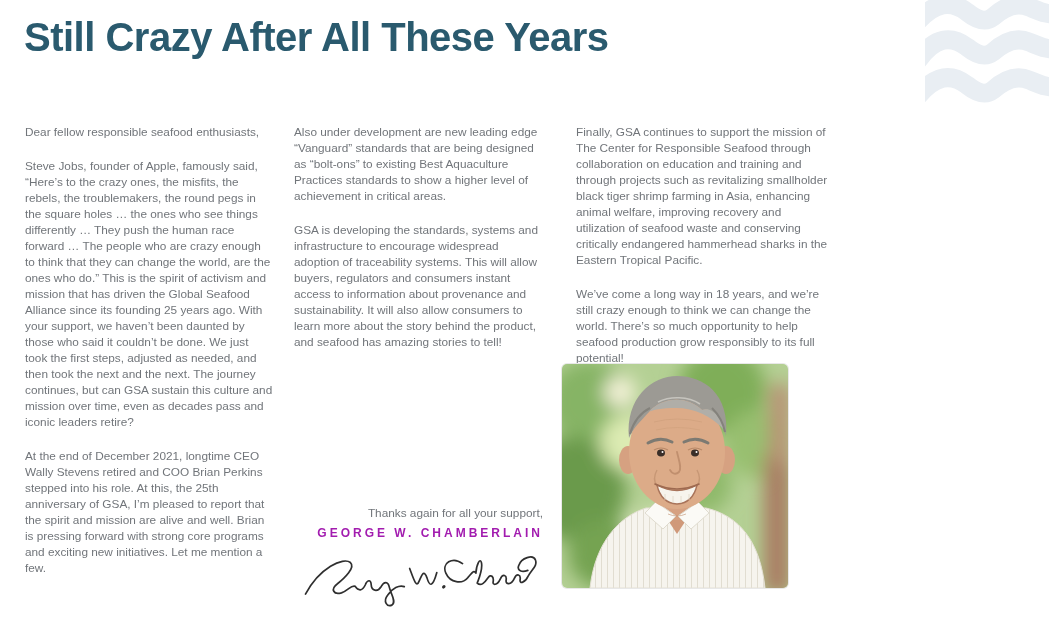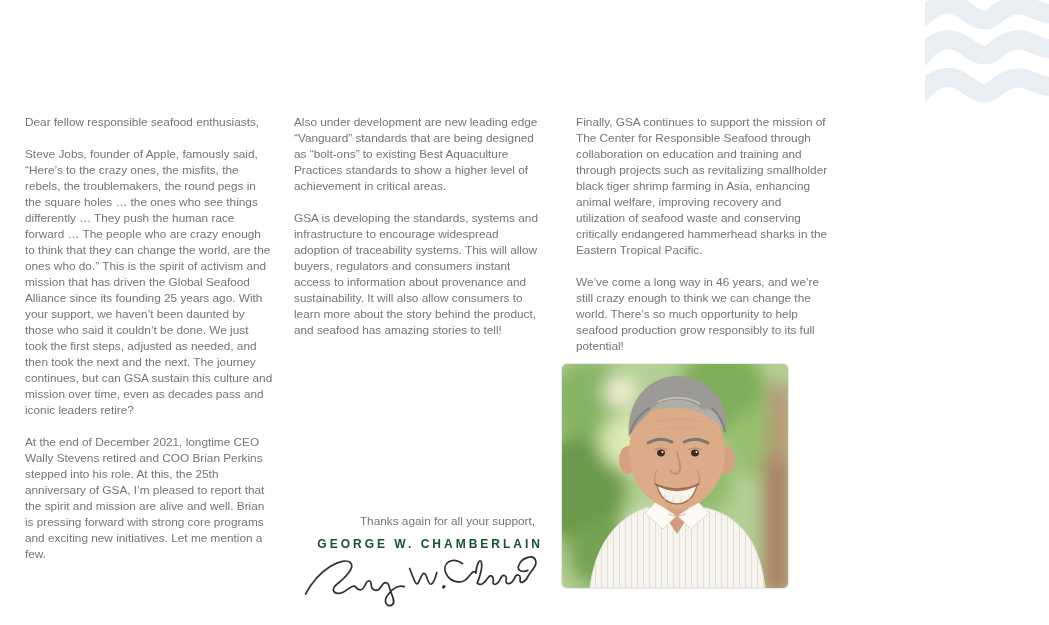--- a/index.html
+++ b/index.html
@@ -29,42 +29,42 @@
     letter-spacing: -0.5px;
     color: #2a5a6e;
   }
   .col {
     position: absolute;
     top: 106px;
     font-size: 11.8px;
     line-height: 16px;
     color: #71757a;
   }
-  .col p { margin: 8px 0 16px 0; }
+  .col p { margin: 18px 0 16px 0; }
   .col-1 { left: 25px;  width: 248px; }
   .col-2 { left: 294px; width: 249px; }
   .col-3 { left: 576px; width: 255px; }
   .closing {
     position: absolute;
     left: 294px; top: 506px;
     width: 249px;
     text-align: right;
   }
   .closing-thanks {
-    margin: 8px;
+    margin: 0;
     font-size: 11.8px;
     line-height: 15px;
     color: #71757a;
   }
   .closing-name {
     margin: 5px 0 0 0;
     font-size: 12px;
     font-weight: bold;
     letter-spacing: 3px;
-    color: #14532d;
+    color: #a21caf;
   }
   .signature {
     position: absolute;
     left: 300px; top: 548px;
     width: 246px; height: 60px;
   }
   .portrait {
     position: absolute;
     left: 562px; top: 364px;
     width: 226px; height: 224px;
@@ -81,35 +81,36 @@
   <div class="wave-wrap">
     <svg width="124" height="120" viewBox="0 0 124 120" aria-hidden="true">
       <g fill="none" stroke="#e9eef3" stroke-width="19" stroke-linecap="round">
         <path d="M-8,22 C10,2 26,0 42,12 C52,20 60,23 68,17 C78,8 90,1 104,7 C114,11 124,16 134,13"></path>
         <path d="M-6,59 C10,37 26,35 42,47 C52,55 60,58 68,52 C78,43 90,36 104,42 C114,46 124,51 134,48"></path>
         <path d="M-8,97 C10,75 26,73 42,85 C52,93 60,96 68,90 C78,81 90,74 104,80 C114,84 124,89 134,86"></path>
       </g>
     </svg>
   </div>
 
+  <h1 class="page-title">Still Crazy After All These Years</h1>
 
   <div class="col col-1">
     <p>Dear fellow responsible seafood enthusiasts,</p>
     <p>Steve Jobs, founder of Apple, famously said, “Here’s to the crazy ones, the misfits, the rebels, the troublemakers, the round pegs in the square holes … the ones who see things differently … They push the human race forward … The people who are crazy enough to think that they can change the world, are the ones who do.” This is the spirit of activism and mission that has driven the Global Seafood Alliance since its founding 25 years ago. With your support, we haven’t been daunted by those who said it couldn’t be done. We just took the first steps, adjusted as needed, and then took the next and the next. The journey continues, but can GSA sustain this culture and mission over time, even as decades pass and iconic leaders retire?</p>
     <p>At the end of December 2021, longtime CEO Wally Stevens retired and COO Brian Perkins stepped into his role. At this, the 25th anniversary of GSA, I’m pleased to report that the spirit and mission are alive and well. Brian is pressing forward with strong core programs and exciting new initiatives. Let me mention a few.</p>
   </div>
 
   <div class="col col-2">
     <p>Also under development are new leading edge “Vanguard” standards that are being designed as “bolt-ons” to existing Best Aquaculture Practices standards to show a higher level of achievement in critical areas.</p>
     <p>GSA is developing the standards, systems and infrastructure to encourage widespread adoption of traceability systems. This will allow buyers, regulators and consumers instant access to information about provenance and sustainability. It will also allow consumers to learn more about the story behind the product, and seafood has amazing stories to tell!</p>
   </div>
 
   <div class="col col-3">
     <p>Finally, GSA continues to support the mission of The Center for Responsible Seafood through collaboration on education and training and through projects such as revitalizing smallholder black tiger shrimp farming in Asia, enhancing animal welfare, improving recovery and utilization of seafood waste and conserving critically endangered hammerhead sharks in the Eastern Tropical Pacific.</p>
-    <p>We’ve come a long way in 46 years, and we’re still crazy enough to think we can change the world. There’s so much opportunity to help seafood production grow responsibly to its full potential!</p>
+    <p>We’ve come a long way in 18 years, and we’re still crazy enough to think we can change the world. There’s so much opportunity to help seafood production grow responsibly to its full potential!</p>
   </div>
 
   <div class="closing">
     <p class="closing-thanks">Thanks again for all your support,</p>
     <p class="closing-name">GEORGE W. CHAMBERLAIN</p>
   </div>
 
   <svg class="signature" viewBox="0 0 246 60" aria-hidden="true">
     <g fill="none" stroke="#2f2f2f" stroke-width="1.7" stroke-linecap="round" stroke-linejoin="round" transform="rotate(-2 123 30)">
 

